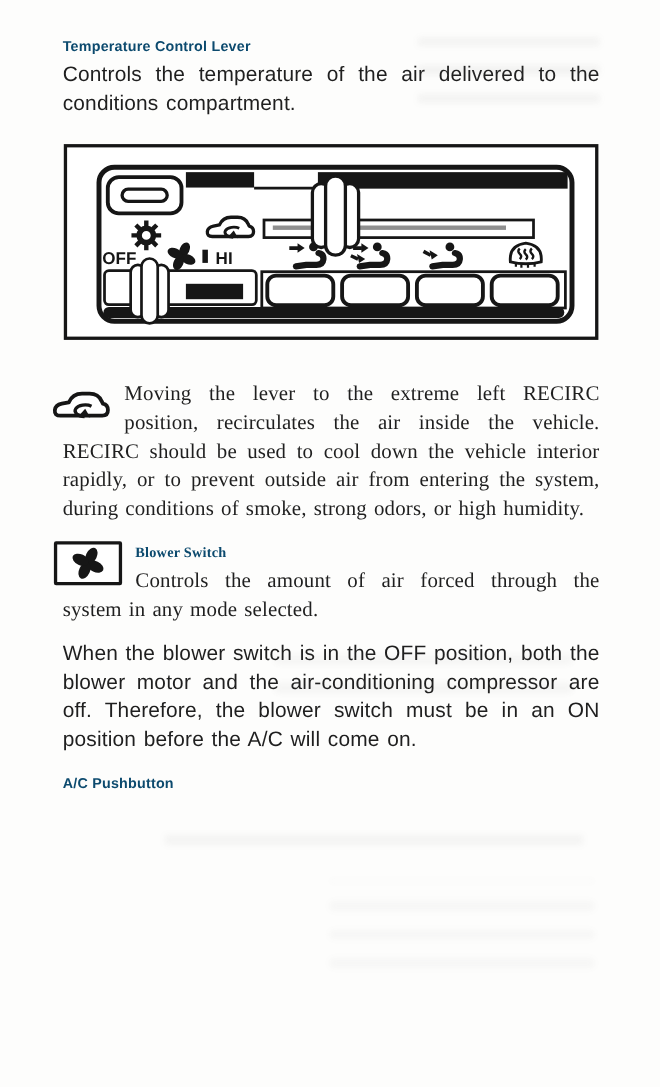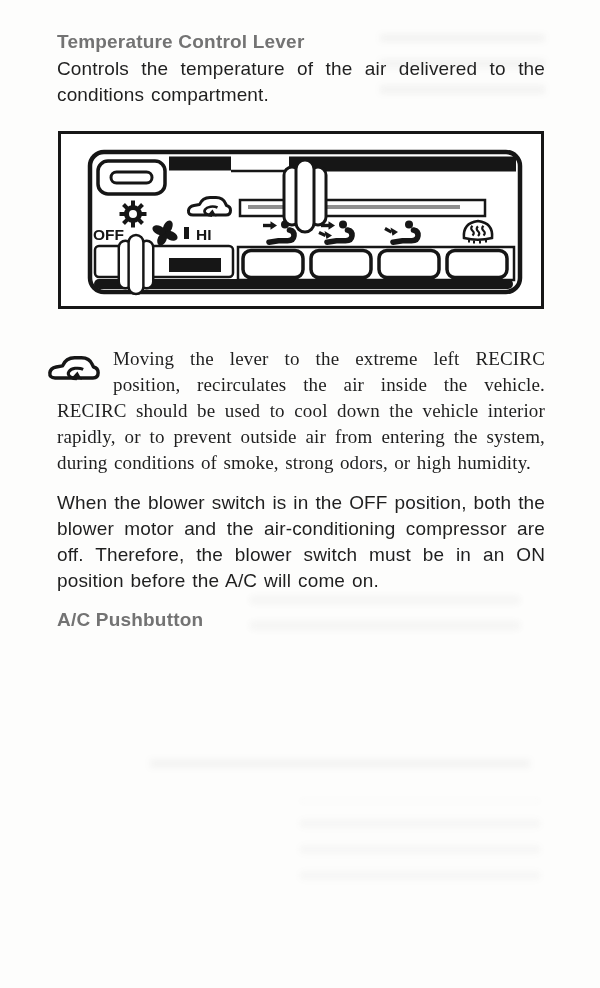--- a/index.html
+++ b/index.html
@@ -8,22 +8,22 @@
     width:600px;height:988px;
     margin:0 auto;
     background:#fdfdfc;
     box-sizing:border-box;
     padding:30px 55px 0 57px;
     font-family:"Liberation Sans","DejaVu Sans",sans-serif;
     color:#1f1f1f;
     overflow:hidden;
   }
   h1{
-    font-size:19px;line-height:24px;font-weight:bold;
-    margin:0 0 2px 0;letter-spacing:.2px;color:#737373;
+    font-size:13px;line-height:24px;font-weight:bold;
+    margin:0 0 2px 0;letter-spacing:.2px;color:#0c4a6e;
   }
   p{
     font-size:19px;line-height:26px;
     text-align:justify;
     margin:0 0 14px 0;
     letter-spacing:.15px;
     word-spacing:1.5px;
   }
   p.lead{margin-bottom:22px;}
   figure.diagram{margin:0 0 36px 0;height:180px;}
@@ -193,19 +193,28 @@
   </figure>
 
   <div class="section">
     <svg class="recirc-float" viewBox="0 0 47 29">
       <use href="#car-recirc"></use>
     </svg>
     <p>Moving the lever to the extreme left RECIRC position, recirculates the air inside the vehicle. RECIRC should be used to cool down the vehicle interior rapidly, or to prevent outside air from entering the system, during conditions of smoke, strong odors, or high humidity.</p>
   </div>
 
 
+  <div class="section">
+    <span class="blower-box">
+      <svg width="34" height="30" viewBox="-17 -15 34 30">
+          <use href="#fan4" transform="scale(1.12)"></use>
+        </svg>
+    </span>
+    <h1>Blower Switch</h1>
+    <p>Controls the amount of air forced through the system in any mode selected.</p>
+  </div>
 
   <p>When the blower switch is in the OFF position, both the blower motor and the air-conditioning compressor are off. Therefore, the blower switch must be in an ON position before the A/C will come on.</p>
 
   <h1>A/C Pushbutton</h1>
 
 
 </div>
 
 </body></html>

